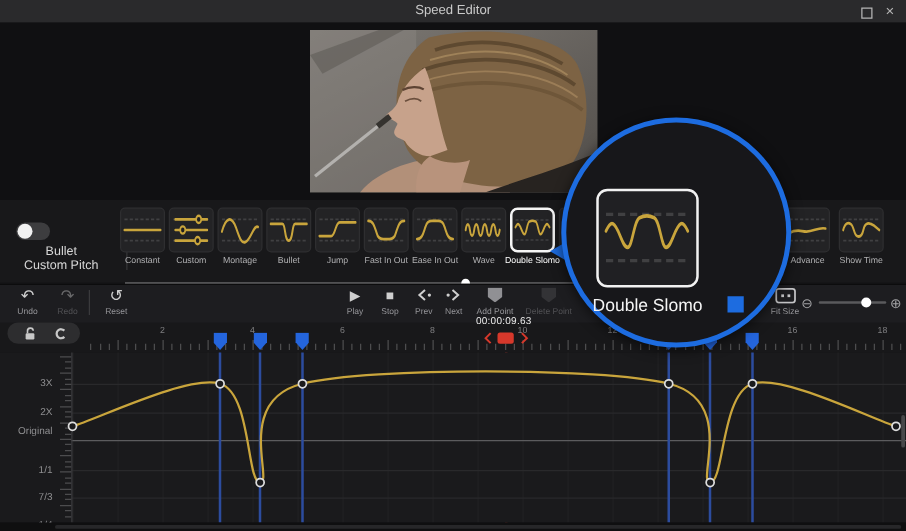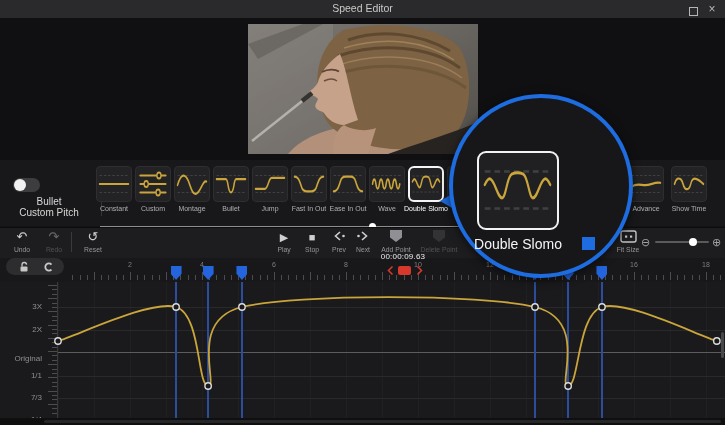--- a/index.html
+++ b/index.html
@@ -440,21 +440,21 @@
       <div class="vgrid" style="left: 706px; top: 282px; height: 136px; position: absolute;"></div>
       <div class="hline" style="top: 307px;"></div>
       <div class="hline" style="top: 330px;"></div>
       <div class="hline orig" style="top: 352px;"></div>
       <div class="hline" style="top: 376px;"></div>
       <div class="hline" style="top: 398px;"></div>
     </div>
   <div id="yaxis">
       <div class="ylabel" style="top: 302px;">3X</div>
       <div class="ylabel" style="top: 325px;">2X</div>
-      <div class="ylabel" style="top: 354px;">Original</div>
+      <div class="ylabel" style="top: 340px;">Original</div>
       <div class="ylabel" style="top: 371px;">1/1</div>
       <div class="ylabel" style="top: 393px;">7/3</div>
       <div class="ylabel" style="top: 415px;">1/4</div>
     </div>
   <div id="lruler">
       <div class="lruler-base" style="top: 282px; position: absolute;"></div>
       <div class="tick" style="left: 48px; top: 285px; width: 9px; height: 1px;"></div>
       <div class="tick" style="left: 52px; top: 289.4px; width: 5px; height: 1px;"></div>
       <div class="tick" style="left: 52px; top: 293.8px; width: 5px; height: 1px;"></div>
       <div class="tick" style="left: 48px; top: 298.2px; width: 9px; height: 1px;"></div>

